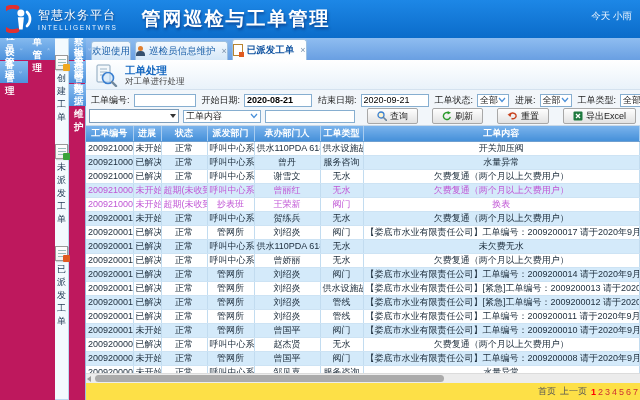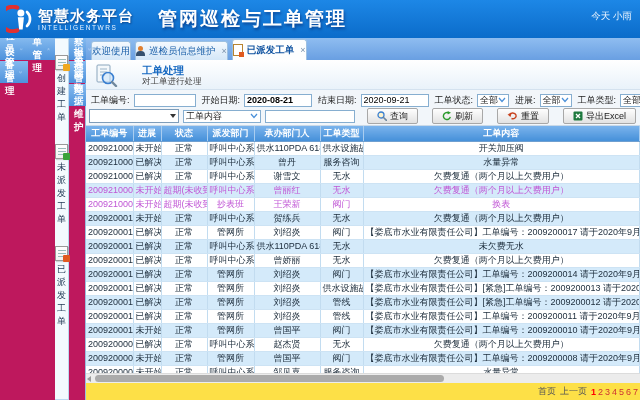--- a/index.html
+++ b/index.html
@@ -2,21 +2,21 @@
 <html><head>
 <meta charset="utf-8">
 <style>
   * { margin:0; padding:0; box-sizing:border-box; }
   html,body { width:640px; height:400px; overflow:hidden; font-family:"Liberation Sans",sans-serif; background:#fff; }
 
   
   .banner { height:38px; background:linear-gradient(#1d87e6,#0b6cca); display:flex; align-items:center; color:#fff; position:relative; }
   .logo-wrap { display:flex; align-items:center; margin-left:6px; }
   .logo-text { margin-left:4px; }
-  .logo-title { font-size:15px; font-weight:bold; letter-spacing:1px; line-height:17px; text-shadow:1px 1px 2px rgba(0,0,40,.4); }
+  .logo-title { font-size:12px; font-weight:normal; letter-spacing:1px; line-height:17px; text-shadow:1px 1px 2px rgba(0,0,40,.4); }
   .logo-sub { font-size:6.5px; letter-spacing:1.6px; line-height:7px; color:#eaf4ff; }
   .app-title { font-size:19px; font-weight:bold; margin-left:24px; letter-spacing:2px; text-shadow:1px 2px 3px rgba(0,0,60,.45); }
   .weather { position:absolute; right:8px; top:10px; font-size:9.5px; color:#f0f7ff; }
 
   
   .main { display:flex; height:362px; }
   .sidebar { width:86px; display:flex; flex-direction:row; background:#be185d; border-right:1px solid #9cbede; }
   .content { flex:1; min-width:0; display:flex; flex-direction:column; }
 
   
@@ -36,21 +36,21 @@
   .tab { height:19px; display:flex; align-items:center; gap:4px; padding:0 0; font-size:9.5px; color:#1a5fa8; background:linear-gradient(#f4f9fe,#d4e7f8); border:1px solid #9cc0e2; border-bottom:none; border-radius:3px 3px 0 0; cursor:pointer; white-space:nowrap; }
   .tab.active { height:21px; background:#fdfefe; color:#0a4f9e; font-weight:bold; }
   .tab-close { font-size:9px; color:#7a92ac; font-weight:normal; margin-left:2px; }
   .person-icon { width:9px; height:10px; position:relative; display:inline-block; }
   .person-icon::before { content:""; position:absolute; top:0; left:2px; width:5px; height:5px; border-radius:50%; background:#e08030; }
   .person-icon::after { content:""; position:absolute; bottom:0; left:0; width:9px; height:5px; border-radius:4px 4px 0 0; background:#35506e; }
   .tabdoc-icon { width:10px; height:12px; background:#fff; border:1px solid #b88430; position:relative; display:inline-block; }
   .tabdoc-icon::after { content:""; position:absolute; right:-2px; bottom:-2px; width:5px; height:5px; background:#e05a20; }
 
   
-  .page-header { height:30px; flex:0 0 30px; background:linear-gradient(#ffffff,#e9f2fa); border-bottom:1px solid #d4e2ef; display:flex; align-items:center; padding-left:8px; gap:24px; }
+  .page-header { height:30px; flex:0 0 30px; background:linear-gradient(#ffffff,#e9f2fa); border-bottom:1px solid #d4e2ef; display:flex; align-items:center; padding-left:8px; gap:7px; }
   .ph-title { font-size:10.5px; font-weight:bold; color:#1467c0; line-height:12px; }
   .ph-sub { font-size:8.5px; color:#444; line-height:10px; }
 
   
   .filters { flex:0 0 35px; background:#f2f6fa; border-bottom:1px solid #c9d9e8; padding:2px 3px 1px; font-size:9px; color:#222; }
   .frow { display:flex; align-items:center; height:16px; gap:4px; white-space:nowrap; }
   .flabel { margin-left:2px; }
   .tbox { height:13px; border:1px solid #86aed0; background:#fff; font-size:9px; font-family:"Liberation Sans",sans-serif; padding:0 2px; }
   .sel { display:inline-flex; align-items:center; justify-content:space-between; height:13px; border:1px solid #86aed0; background:#fff; padding:0 2px; cursor:pointer; }
   .nsel { display:inline-flex; align-items:center; justify-content:flex-end; height:14px; border:1px solid #7f9db9; background:#fff; cursor:pointer; }

